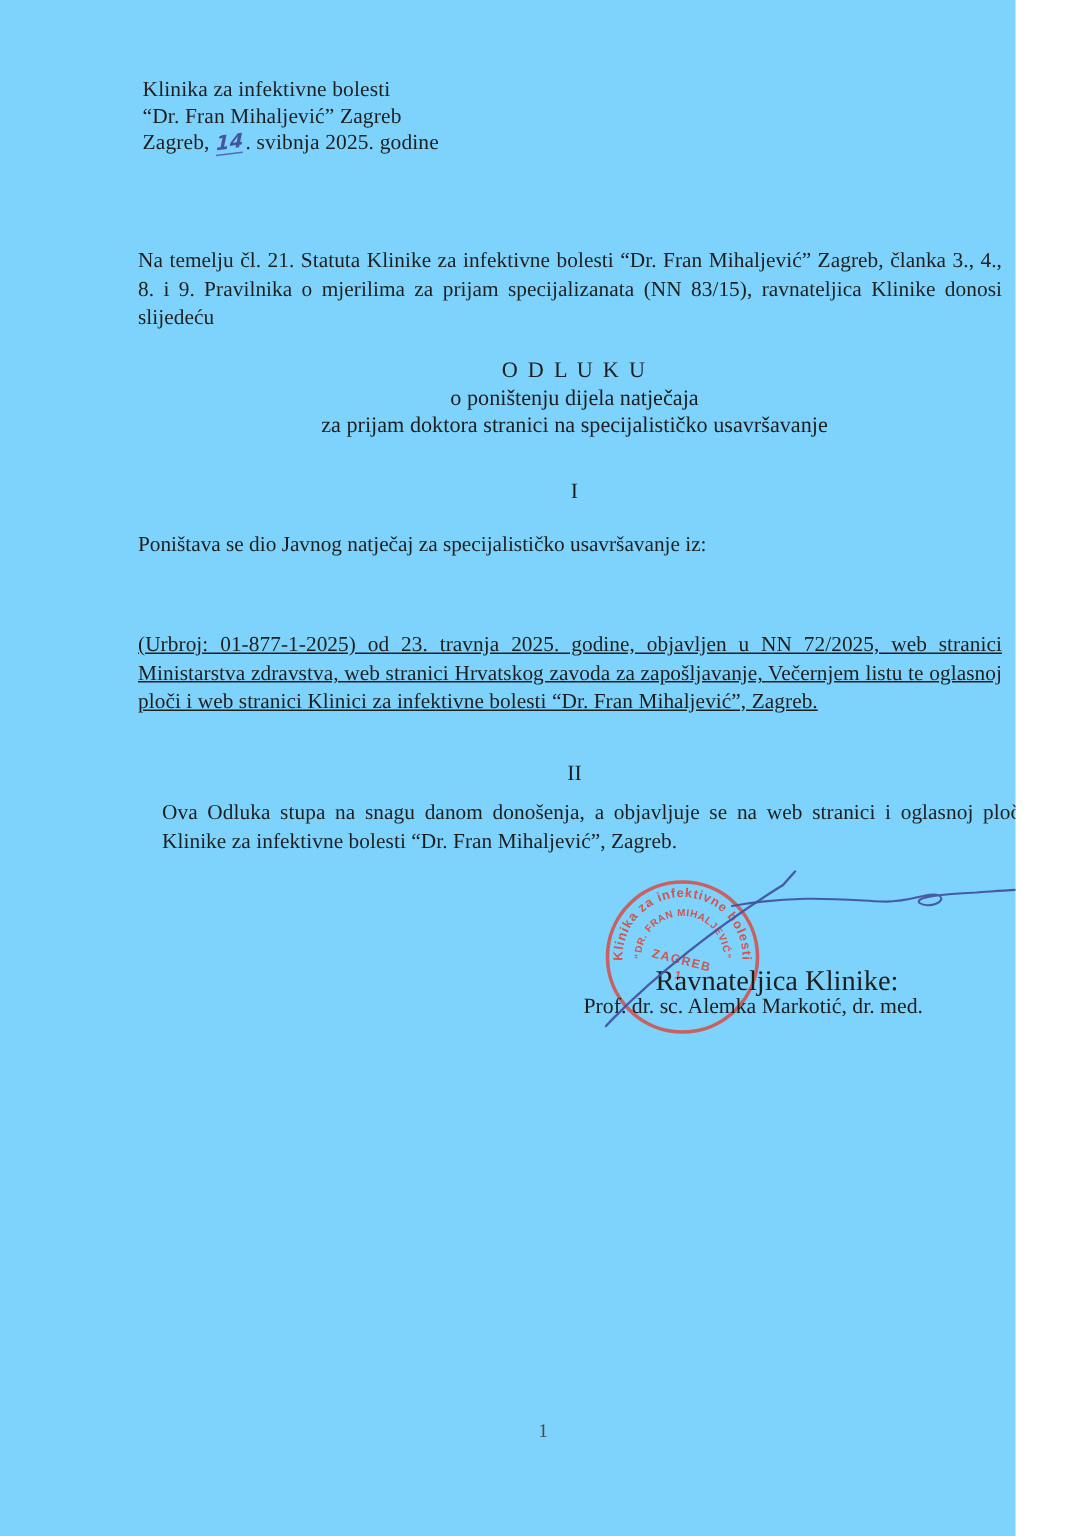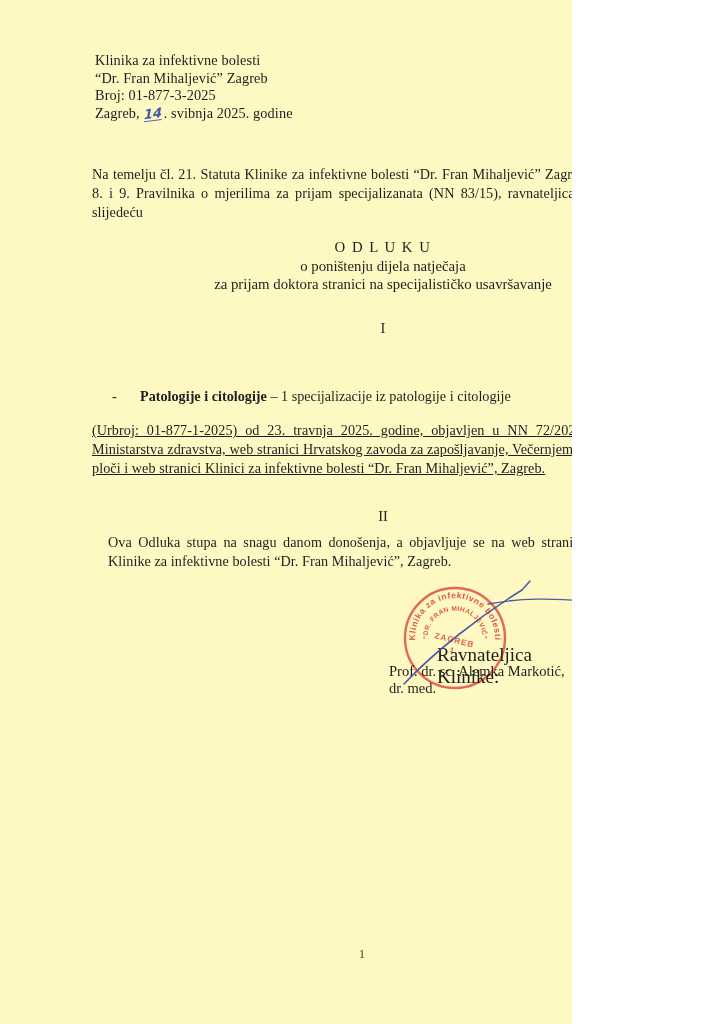--- a/index.html
+++ b/index.html
@@ -2,23 +2,23 @@
 <html><head>
 <meta charset="utf-8">
 <style>
   html, body {
     margin: 0;
     padding: 0;
     background: #ffffff;
   }
   .page {
     position: relative;
-    width: 572px;
+    width: 677px;
     height: 1024px;
-    background: #fef9c3;
+    background: #7dd3fc;
     font-family: "Liberation Serif", serif;
     color: #1e1e1e;
     overflow: hidden;
   }
   .abs { position: absolute; }
 
   .header-block {
     left: 95px;
     top: 52px;
     font-size: 14.3px;
@@ -128,36 +128,33 @@
   }
 </style>
 </head>
 <body>
 
 <div class="page">
 
   <div class="abs header-block">
     <div>Klinika za infektivne bolesti</div>
     <div>“Dr. Fran Mihaljević” Zagreb</div>
-    <div>Broj: 01-877-3-2025</div>
     <div><span>Zagreb, </span><span class="hand-day">14</span><span>. svibnja 2025. godine</span></div>
   </div>
 
   <div class="abs body-par preamble">Na temelju čl. 21. Statuta Klinike za infektivne bolesti “Dr. Fran Mihaljević” Zagreb, članka 3., 4., 8. i 9. Pravilnika o mjerilima za prijam specijalizanata (NN 83/15), ravnateljica Klinike donosi slijedeću</div>
 
   <div class="abs title-block">
     <div class="title-main">O D L U K U</div>
     <div>o poništenju dijela natječaja</div>
     <div>za prijam doktora stranici na specijalističko usavršavanje</div>
   </div>
 
   <div class="abs numeral numeral-1">I</div>
-  <div class="abs bullet-line">
-    <span class="bullet-dash">-</span><span class="bullet-bold">Patologije i citologije</span><span> – 1 specijalizacije iz patologije i citologije</span>
-  </div>
+  <div class="abs sec1-intro">Poništava se dio Javnog natječaj za specijalističko usavršavanje iz:</div>
   <div class="abs body-par urbroj-par">(Urbroj: 01-877-1-2025) od 23. travnja 2025. godine, objavljen u NN 72/2025, web stranici Ministarstva zdravstva, web stranici Hrvatskog zavoda za zapošljavanje, Večernjem listu te oglasnoj ploči i web stranici Klinici za infektivne bolesti “Dr. Fran Mihaljević”, Zagreb.</div>
 
   <div class="abs numeral numeral-2">II</div>
   <div class="abs body-par sec2-par">Ova Odluka stupa na snagu danom donošenja, a objavljuje se na web stranici i oglasnoj ploči Klinike za infektivne bolesti “Dr. Fran Mihaljević”, Zagreb.</div>
 
   <div class="abs stamp-wrap">
     <svg width="106" height="106" viewBox="0 0 106 106">
       <circle cx="53" cy="53" r="50" fill="none" stroke="#dd4338" stroke-width="2.4" opacity="0.9"></circle>
       <defs>
         <path id="arcOuter" d="M 15.4,66.7 A 40,40 0 1,1 90.6,66.7" fill="none"></path>

